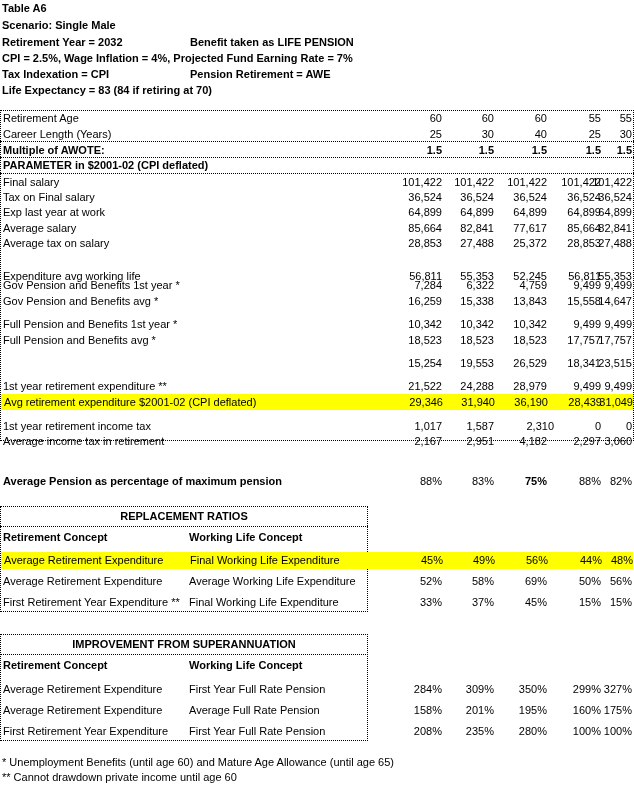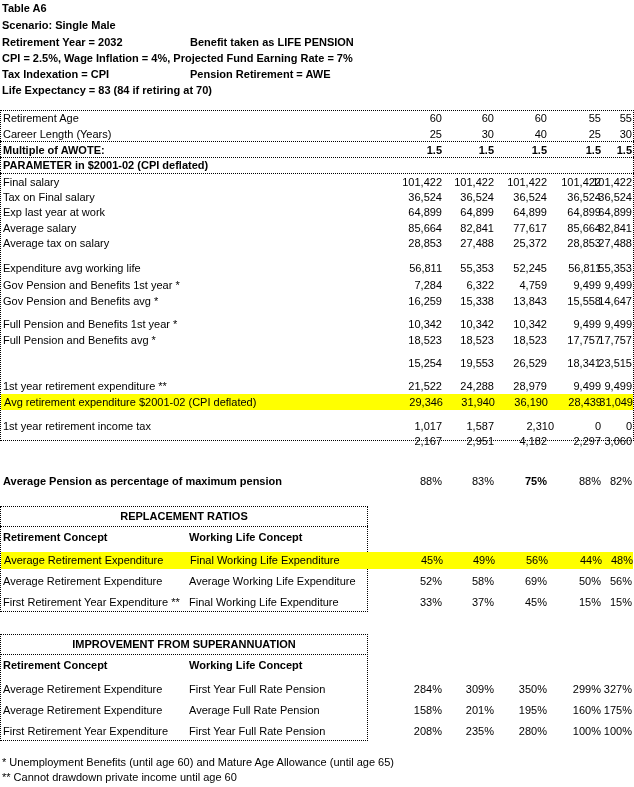--- a/index.html
+++ b/index.html
@@ -106,21 +106,21 @@
     <span class="v" style="left: 572px;">82,841</span>
   </div>
 <div class="row" style="top: 235px;">
     <span class="lbl">Average tax on salary</span>
     <span class="v" style="left: 382px;">28,853</span>
     <span class="v" style="left: 434px;">27,488</span>
     <span class="v" style="left: 487px;">25,372</span>
     <span class="v" style="left: 541px;">28,853</span>
     <span class="v" style="left: 572px;">27,488</span>
   </div>
-<div class="row" style="top: 260px;">
+<div class="row" style="top: 268px;">
     <span class="lbl">Expenditure avg working life</span>
     <span class="v" style="left: 382px;">56,811</span>
     <span class="v" style="left: 434px;">55,353</span>
     <span class="v" style="left: 487px;">52,245</span>
     <span class="v" style="left: 541px;">56,811</span>
     <span class="v" style="left: 572px;">55,353</span>
   </div>
 <div class="row" style="top: 277px;">
     <span class="lbl">Gov Pension and Benefits 1st year *</span>
     <span class="v" style="left: 382px;">7,284</span>
@@ -178,20 +178,21 @@
   </div>
 <div class="row" style="top: 418px;">
     <span class="lbl">1st year retirement income tax</span>
     <span class="v" style="left: 382px;">1,017</span>
     <span class="v" style="left: 434px;">1,587</span>
     <span class="v" style="left: 494px;">2,310</span>
     <span class="v" style="left: 541px;">0</span>
     <span class="v" style="left: 572px;">0</span>
   </div>
 <div class="row" style="top: 433px;">
+    <span class="lbl">Average income tax in retirement</span>
     <span class="v" style="left: 382px;">2,167</span>
     <span class="v" style="left: 434px;">2,951</span>
     <span class="v" style="left: 487px;">4,182</span>
     <span class="v" style="left: 541px;">2,297</span>
     <span class="v" style="left: 572px;">3,060</span>
   </div>
 <div class="row bold" style="top: 473px;">
     <span class="lbl">Average Pension as percentage of  maximum pension</span>
     <span class="v" style="left: 382px; font-weight: normal;">88%</span>
     <span class="v" style="left: 434px; font-weight: normal;">83%</span>

